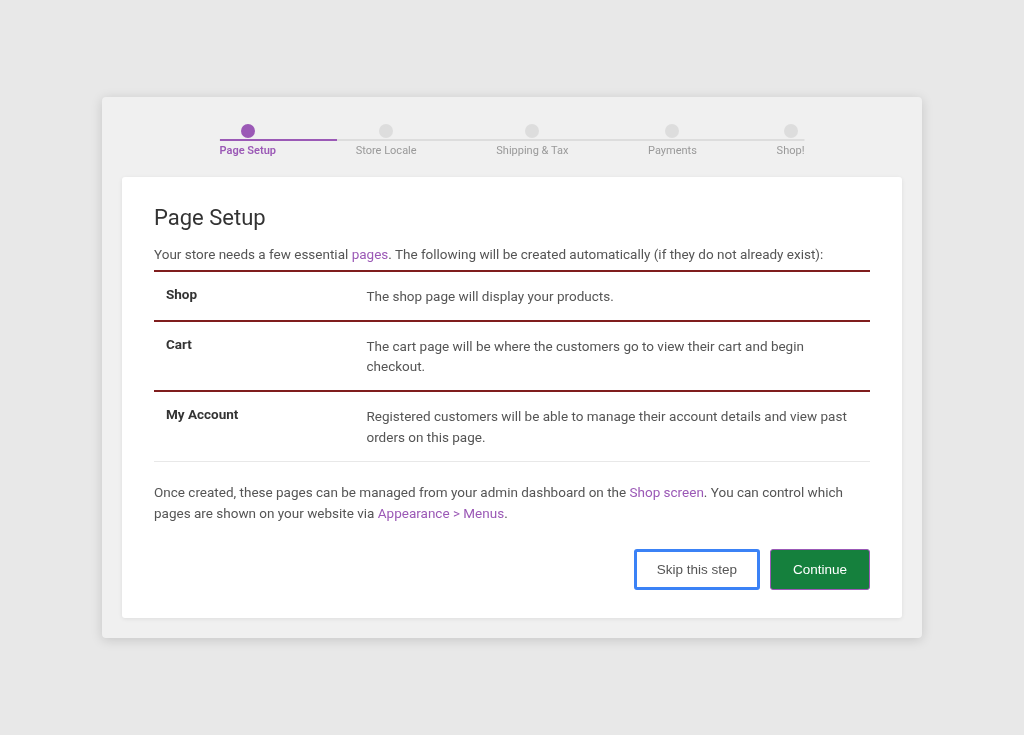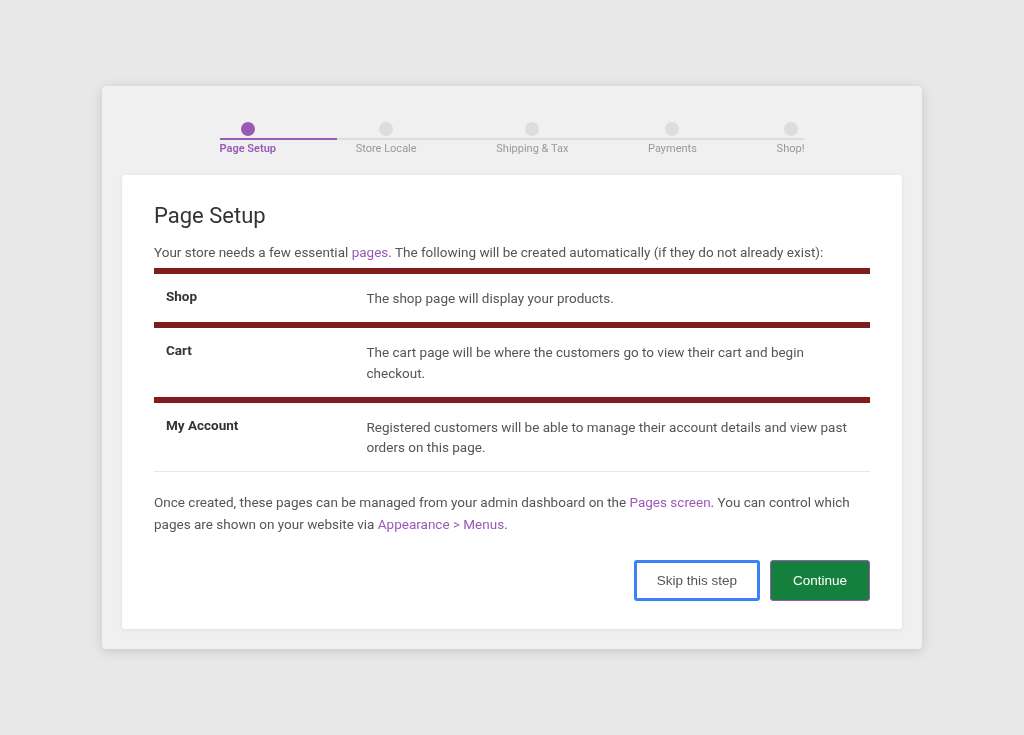--- a/index.html
+++ b/index.html
@@ -9,21 +9,21 @@
       display: flex;
       align-items: center;
       justify-content: center;
       min-height: 735px;
       width: 1024px;
     }
     .outer-wrapper {
       width: 820px;
       background: #f0f0f0;
       border-radius: 4px;
-      padding: 36px 20px 20px;
+      padding: 27px 20px 20px;
       box-shadow: 0 2px 12px rgba(0,0,0,0.15);
     }
     
     .stepper {
       display: flex;
       align-items: center;
       justify-content: center;
       margin-bottom: 20px;
       position: relative;
     }
@@ -105,21 +105,21 @@
       text-decoration: none;
     }
 
     
     .pages-table {
       width: 100%;
       border-collapse: collapse;
       margin-bottom: 20px;
     }
     .pages-table tr {
-      border-top: 6px solid #7f1d1d;
+      border-top: 2px solid #7f1d1d;
     }
     .pages-table tr:last-child {
       border-bottom: 1px solid #e8e8e8;
     }
     .pages-table td {
       padding: 14px 12px;
       font-size: 13.5px;
       color: #555;
       vertical-align: top;
     }
@@ -220,21 +220,21 @@
       <td>The cart page will be where the customers go to view their cart and begin checkout.</td>
     </tr>
           <tr>
       <td>My Account</td>
       <td>Registered customers will be able to manage their account details and view past orders on this page.</td>
     </tr>
         </tbody>
     </table>
 
     <p class="footer-text">
-      <span>Once created, these pages can be managed from your admin dashboard on the </span><a href="#">Pages screen</a><span>. You can control which pages are shown on your website via </span><a href="#">Appearance &gt; Menus</a><span>.</span>
+      <span>Once created, these pages can be managed from your admin dashboard on the </span><a href="#">Shop screen</a><span>. You can control which pages are shown on your website via </span><a href="#">Appearance &gt; Menus</a><span>.</span>
     </p>
 
     <div class="button-row">
       <button class="btn-skip">Skip this step</button>
       <button class="btn-continue">Continue</button>
     </div>
   </div>
 </div>
 
 </body></html>

